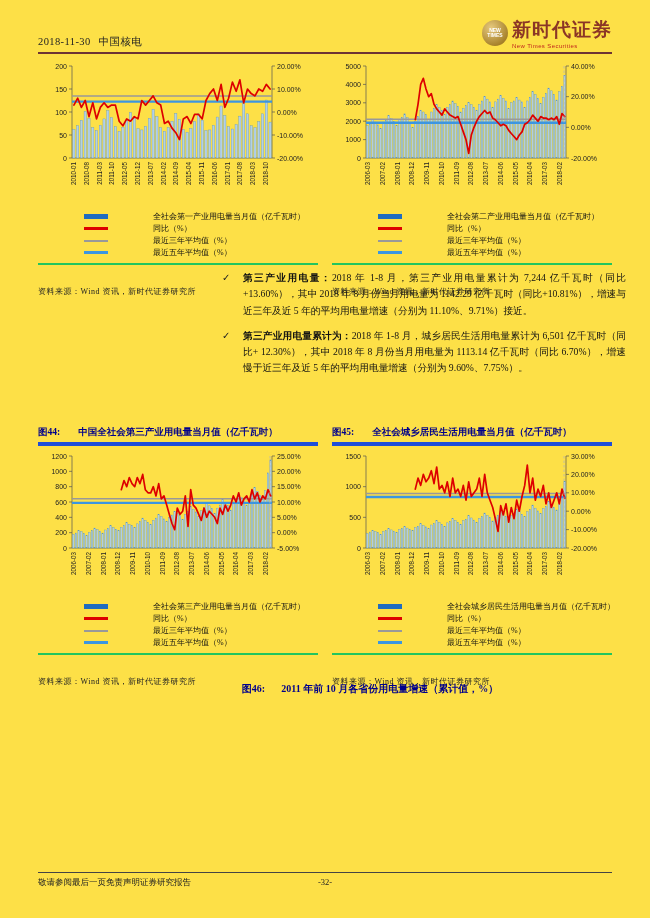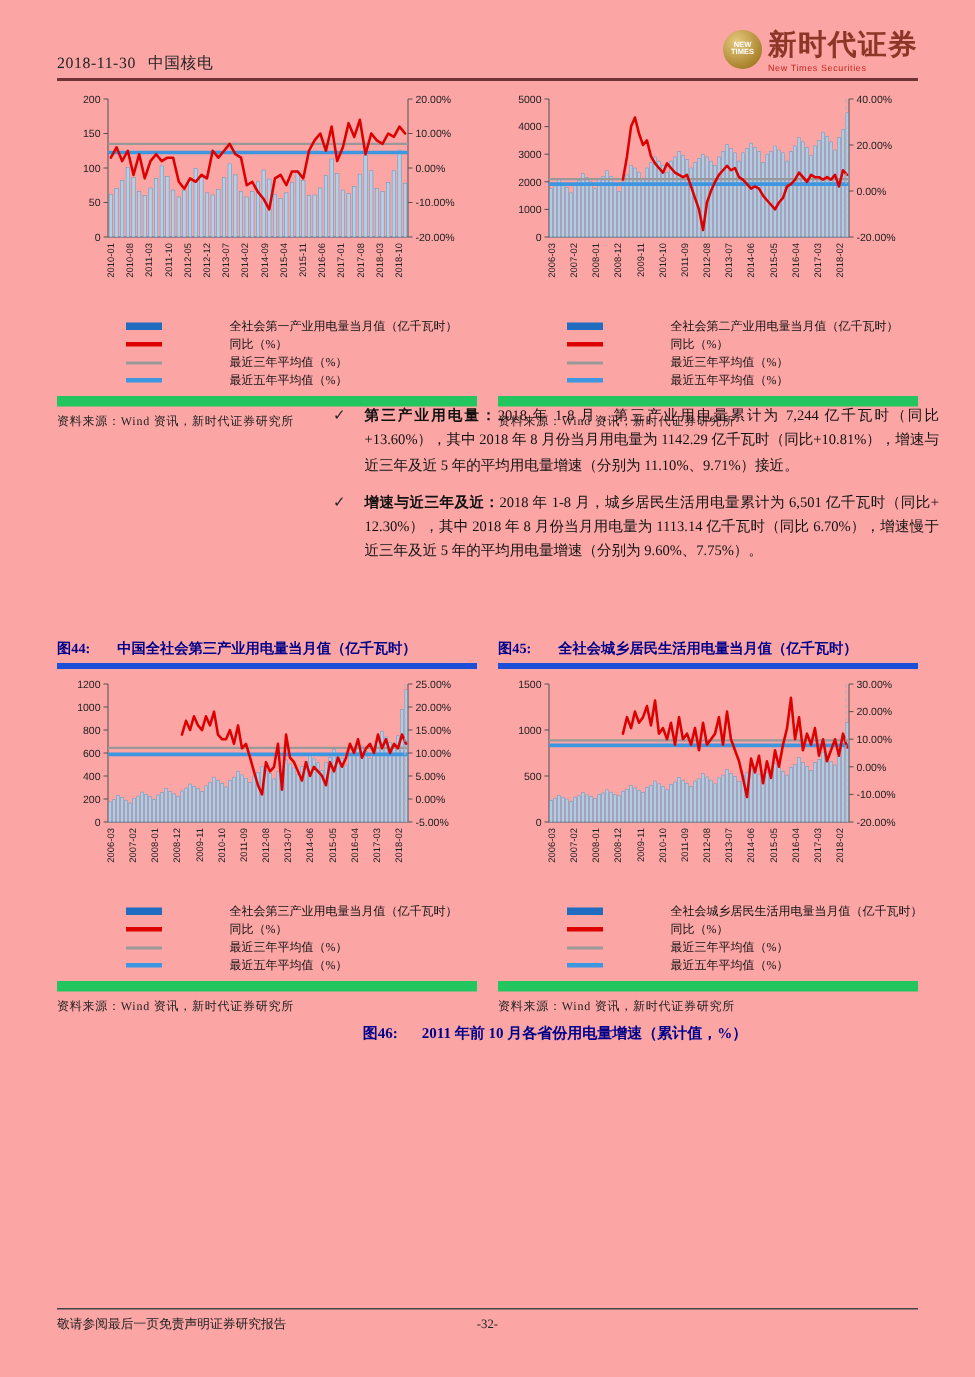--- a/index.html
+++ b/index.html
@@ -1,18 +1,18 @@
 <!DOCTYPE html>
 <html><head>
 <meta charset="utf-8">
 <style>
   * { margin:0; padding:0; box-sizing:border-box; }
   html,body { background:#ffffff; }
   .page {
-    position:relative; width:650px; height:918px; background:#fca5a5;
+    position:relative; width:650px; height:918px; background:#fde047;
     font-family:"Liberation Serif","DejaVu Serif",serif; color:#1a1a1a; overflow:hidden;
   }
   
   .hdr {
     position:absolute; top:26px; left:38px; right:38px; height:28px;
     display:flex; justify-content:space-between; align-items:flex-end;
     border-bottom:2px solid #6d3434; padding-bottom:3px;
   }
   .hdr-left { font-size:10.5px; color:#222; letter-spacing:0.4px; }
   .hdr-left span { margin-right:8px; }
@@ -35,22 +35,22 @@
   .fig-title {
     font-size:9.5px; font-weight:bold; color:#00008b;
     border-bottom:4px solid #1d4ed8; padding-bottom:3px; margin-bottom:4px;
     display:flex; gap:18px; white-space:nowrap;
   }
   .legend { margin-left:46px; margin-top:1px; }
   .legend-row { display:flex; align-items:center; gap:5px; margin:1px 0; }
   .legend-swatch { display:inline-block; width:24px; flex:0 0 24px; }
   .legend-label { font-size:8px; color:#111; white-space:nowrap;margin-left:40px; }
   .source {
-    font-size:8px; color:#222; border-top:7px solid #22c55e;
-    padding-top:4px; margin-top:5px; letter-spacing:0.5px;
+    font-size:8px; color:#222; border-top:2px solid #22c55e;
+    padding-top:21px; margin-top:5px; letter-spacing:0.5px;
   }
   
   .bullets { position:absolute; top:270px; left:222px; width:404px; }
   .bullet { display:flex; gap:9px; margin-bottom:9px; }
   .bullet-check { font-size:10px; color:#222; flex:0 0 12px; line-height:1.6; }
   .bullet-body { font-size:9.7px; line-height:1.68; text-align:justify; color:#111; }
   .bullet-body b { font-weight:bold; }
   
   .fig46 {
     position:absolute; top:682px; left:160px; width:420px; text-align:center;
@@ -344,21 +344,21 @@
     </div>
   </div>
 
   <div class="bullets">
     <div class="bullet">
       <span class="bullet-check">✓</span>
       <span class="bullet-body"><b>第三产业用电量：</b><span>2018 年 1-8 月，第三产业用电量累计为 7,244 亿千瓦时（同比+13.60%），其中 2018 年 8 月份当月用电量为 1142.29 亿千瓦时（同比+10.81%），增速与近三年及近 5 年的平均用电量增速（分别为 11.10%、9.71%）接近。</span></span>
     </div>
     <div class="bullet">
       <span class="bullet-check">✓</span>
-      <span class="bullet-body"><b>增速与近三年及近：</b><span>2018 年 1-8 月，城乡居民生活用电量累计为 6,501 亿千瓦时（同比+ 12.30%），其中 2018 年 8 月份当月用电量为 1113.14 亿千瓦时（同比 6.70%），增速慢于近三年及近 5 年的平均用电量增速（分别为 9.60%、7.75%）。</span></span>
+      <span class="bullet-body"><b>第三产业用电量累计为：</b><span>2018 年 1-8 月，城乡居民生活用电量累计为 6,501 亿千瓦时（同比+ 12.30%），其中 2018 年 8 月份当月用电量为 1113.14 亿千瓦时（同比 6.70%），增速慢于近三年及近 5 年的平均用电量增速（分别为 9.60%、7.75%）。</span></span>
     </div>
   </div>
 
   <div class="charts-row row-mid">
     <div class="chart-block">
       <div class="fig-title">
         <span>图44:</span>
         <span>中国全社会第三产业用电量当月值（亿千瓦时）</span>
       </div>
       <div class="chart-mount"><svg width="280" height="146" viewBox="0 0 280 146">

